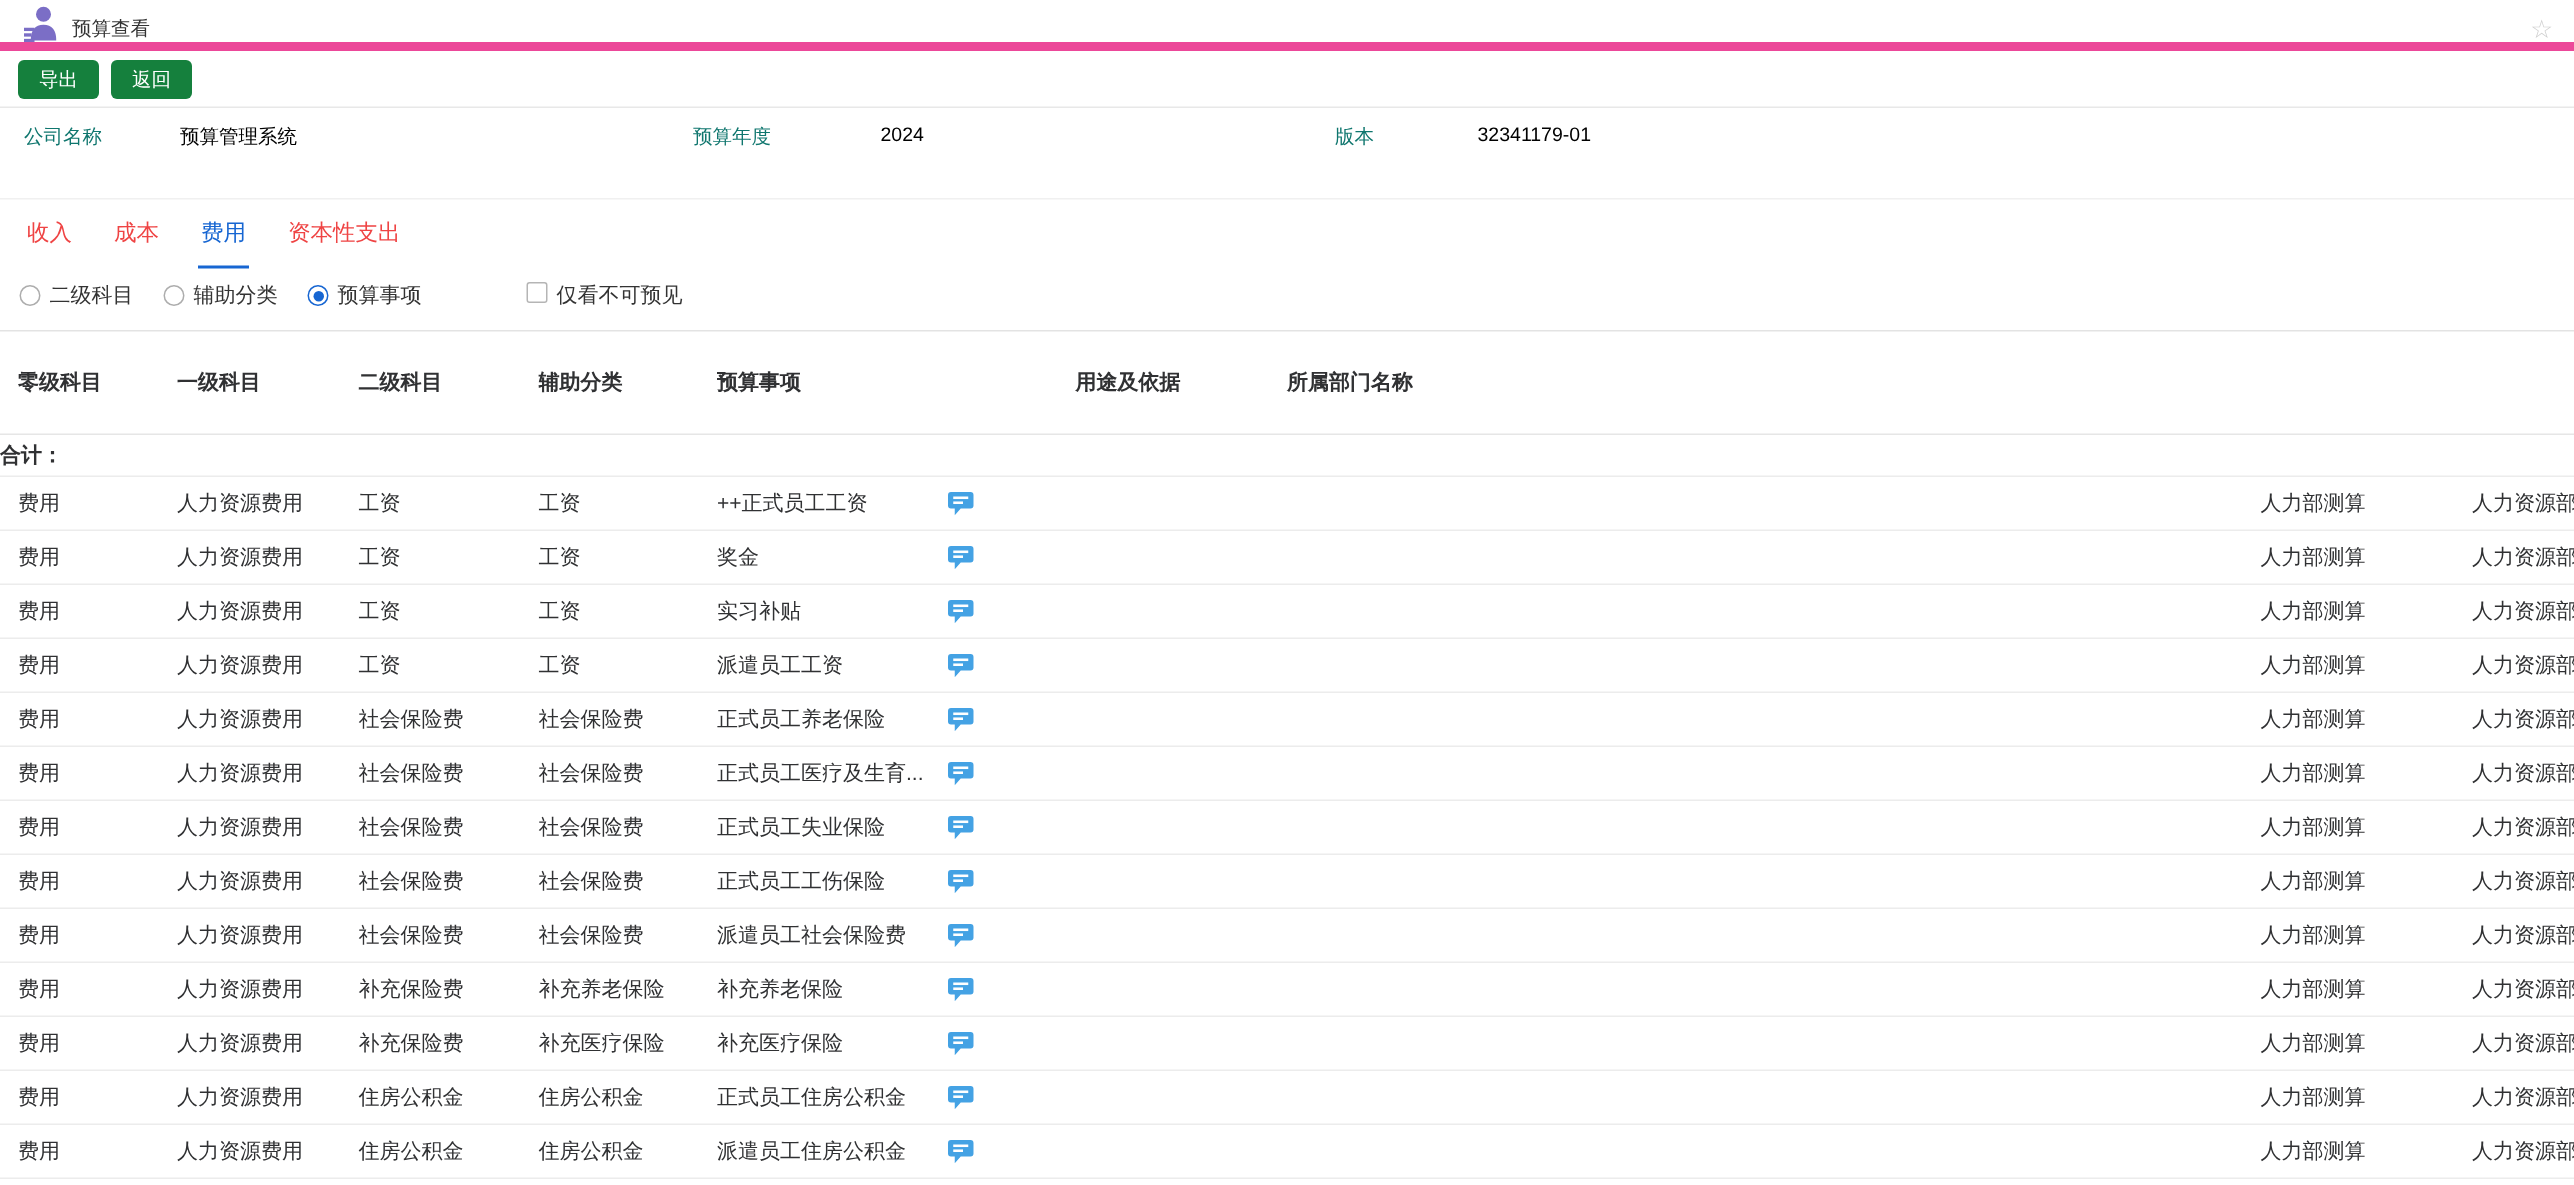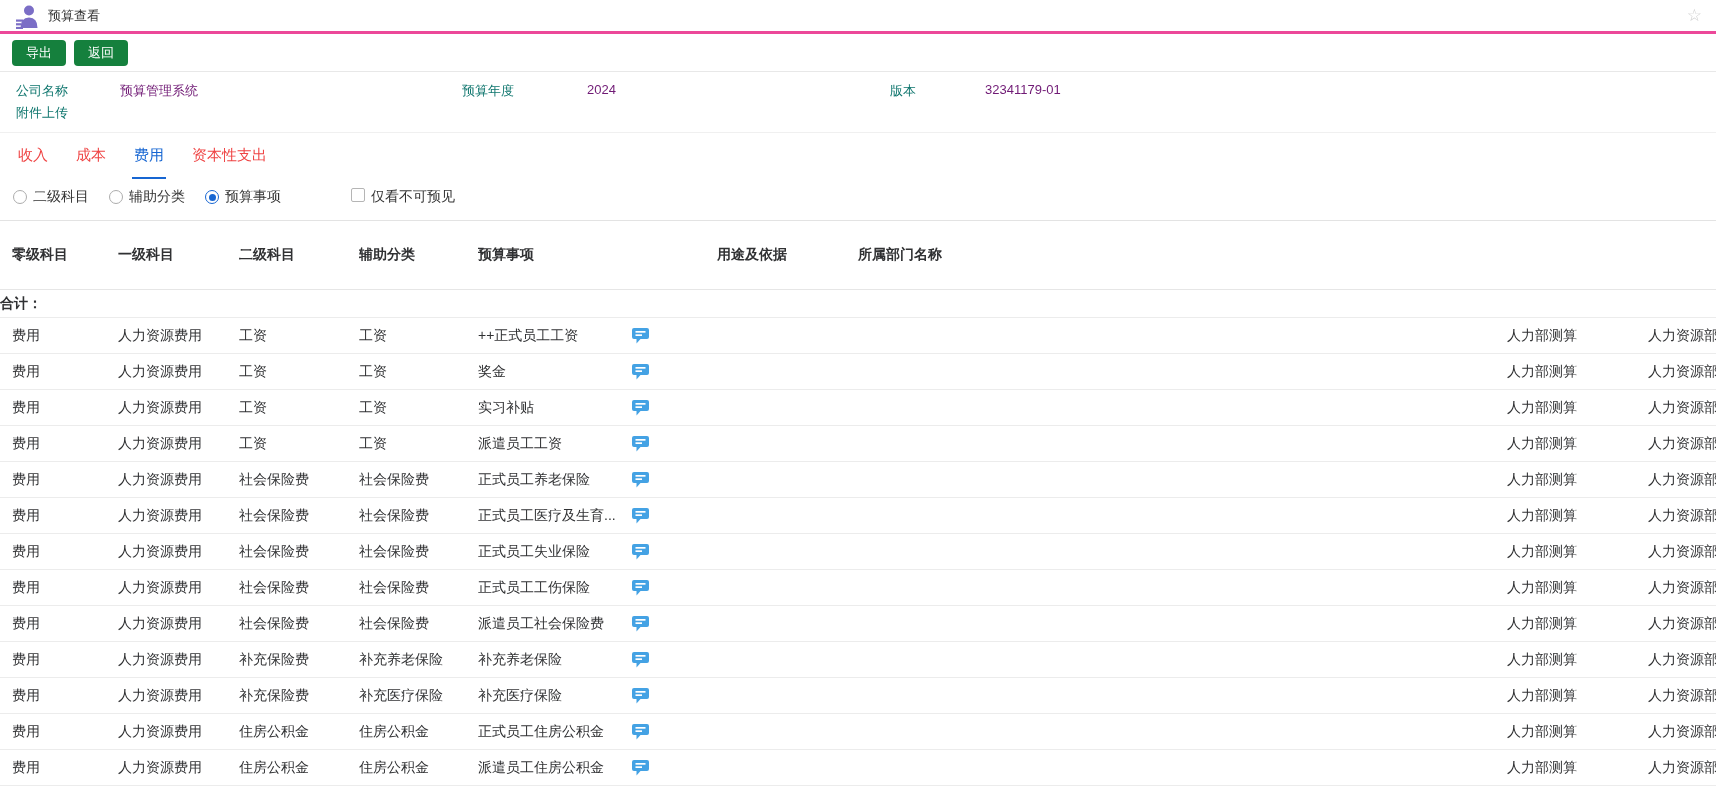--- a/index.html
+++ b/index.html
@@ -1,36 +1,36 @@
 <!DOCTYPE html>
 <html><head>
 <meta charset="utf-8">
 <style>
   * { margin:0; padding:0; box-sizing:border-box; }
   html,body { width:1716px; height:790px; overflow:hidden; background:#fff;
               font-family:"Liberation Sans","DejaVu Sans",sans-serif; color:#303133; }
 
   
-  .titlebar { height:34px; border-bottom:3px solid #ec4899; display:flex; align-items:center; padding:0 14px; }
+  .titlebar { height:34px; border-bottom:6px solid #ec4899; display:flex; align-items:flex-end; padding:0 14px; }
   .titlebar .app-icon { width:26px; height:26px; margin-right:8px; flex:0 0 auto; }
   .titlebar .ttl { font-size:13px; color:#333; }
   .titlebar .star { margin-left:auto; font-size:17px; color:#cfcfcf; cursor:pointer; line-height:1; }
 
   
   .toolbar { height:38px; border-bottom:1px solid #e8e8e8; display:flex; align-items:center; padding:0 12px; gap:8px; }
   .btn { height:26px; padding:0 14px; background:#15803d; color:#fff; font-size:13px;
          border:none; border-radius:4px; cursor:pointer; font-family:inherit; }
 
   
   .info { height:61px; padding:8px 0 0 16px; border-bottom:1px solid #f0f0f0; font-size:13px; }
   .info-row { display:flex; height:22px; align-items:center; }
   .fg { display:flex; }
   .fg1 { width:446px; } .fg2 { width:428px; }
   .fg1 .flabel { width:104px; } .fg2 .flabel { width:125px; } .fg3 .flabel { width:95px; }
-  .flabel { color:#0f766e; } .fvalue { color:#701a75; }
+  .flabel { color:#0f766e; } .fvalue { color:#000000; }
 
   
   .tabs { height:46px; display:flex; align-items:stretch; padding-left:16px; gap:24px; }
   .tab { display:flex; align-items:center; font-size:15px; color:#ef4444; cursor:pointer;
          border-bottom:2px solid transparent; padding:0 2px; }
   .tab.active { color:#1766d2; border-bottom-color:#1766d2; }
 
   
   .filters { height:36px; display:flex; align-items:center; padding-left:13px; font-size:14px; color:#333; }
   .radio-group { display:flex; align-items:center; margin-right:20px; cursor:pointer; }
@@ -92,23 +92,20 @@
     </div>
     <div class="fg fg2">
       <span class="flabel">预算年度</span>
       <span class="fvalue">2024</span>
     </div>
     <div class="fg fg3">
       <span class="flabel">版本</span>
       <span class="fvalue">32341179-01</span>
     </div>
   </div>
-  <div class="info-row">
-    <span class="flabel">附件上传</span>
-  </div>
 </div>
 
 <div class="tabs">
   <div class="tab">收入</div>
   <div class="tab">成本</div>
   <div class="tab active">费用</div>
   <div class="tab">资本性支出</div>
 </div>
 
 <div class="filters">

